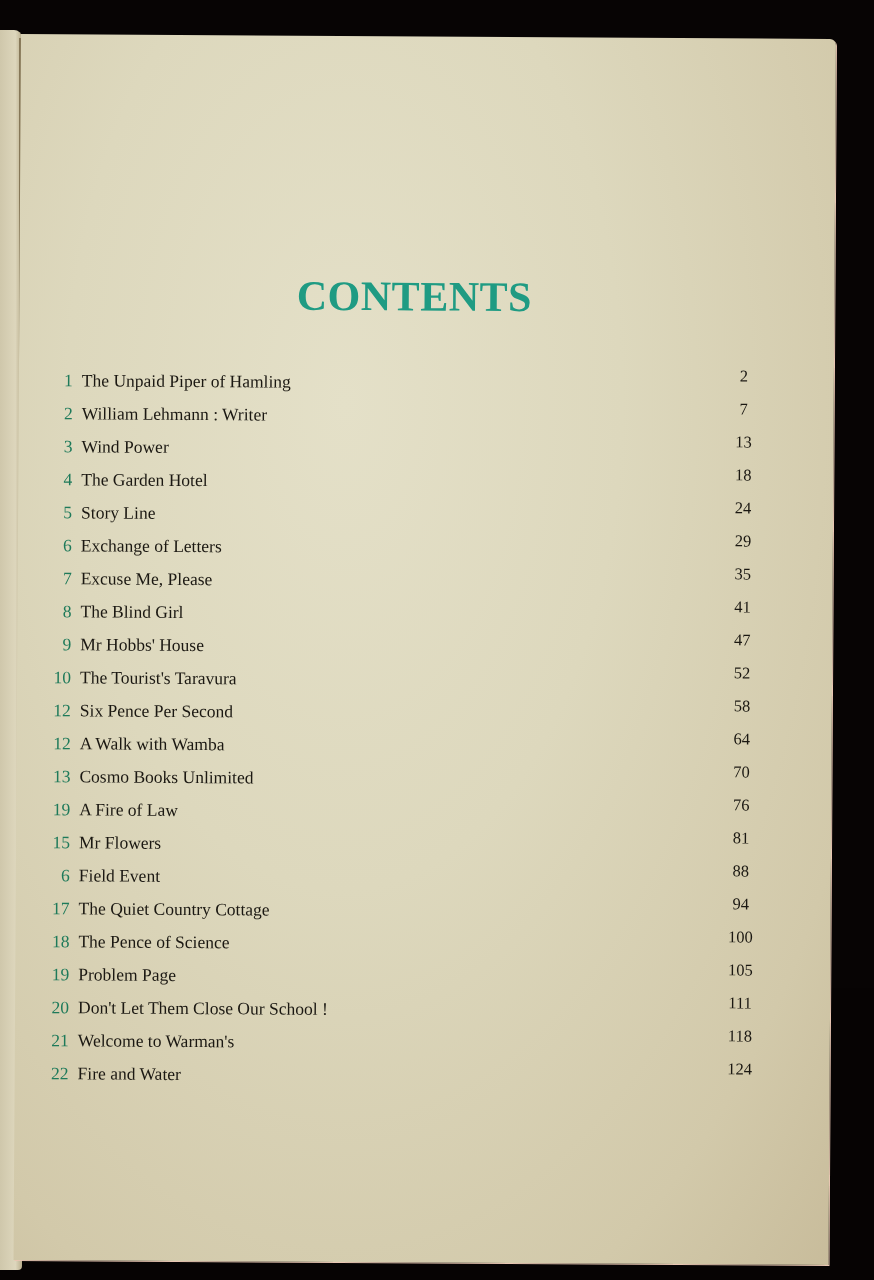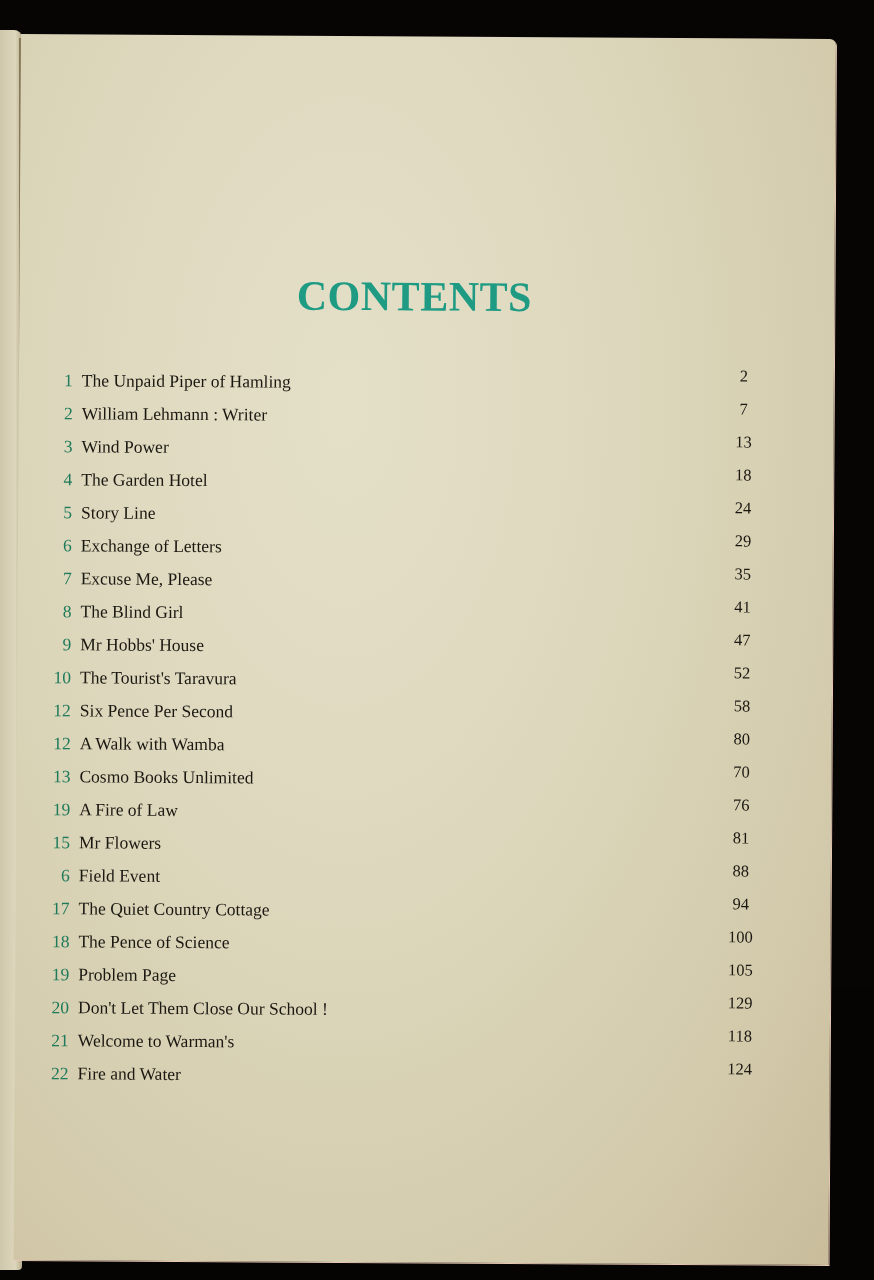--- a/index.html
+++ b/index.html
@@ -161,21 +161,21 @@
           <span class="toc-page">52</span>
         </li>
       <li class="toc-row">
           <span class="toc-num">12</span>
           <span class="toc-title">Six Pence Per Second</span>
           <span class="toc-page">58</span>
         </li>
       <li class="toc-row">
           <span class="toc-num">12</span>
           <span class="toc-title">A Walk with Wamba</span>
-          <span class="toc-page">80</span>
+          <span class="toc-page">64</span>
         </li>
       <li class="toc-row">
           <span class="toc-num">13</span>
           <span class="toc-title">Cosmo Books Unlimited</span>
           <span class="toc-page">70</span>
         </li>
       <li class="toc-row">
           <span class="toc-num">19</span>
           <span class="toc-title">A Fire of Law</span>
           <span class="toc-page">76</span>
@@ -201,21 +201,21 @@
           <span class="toc-page">100</span>
         </li>
       <li class="toc-row">
           <span class="toc-num">19</span>
           <span class="toc-title">Problem Page</span>
           <span class="toc-page">105</span>
         </li>
       <li class="toc-row">
           <span class="toc-num">20</span>
           <span class="toc-title">Don't Let Them Close Our School !</span>
-          <span class="toc-page">129</span>
+          <span class="toc-page">111</span>
         </li>
       <li class="toc-row">
           <span class="toc-num">21</span>
           <span class="toc-title">Welcome to Warman's</span>
           <span class="toc-page">118</span>
         </li>
       <li class="toc-row">
           <span class="toc-num">22</span>
           <span class="toc-title">Fire and Water</span>
           <span class="toc-page">124</span>

